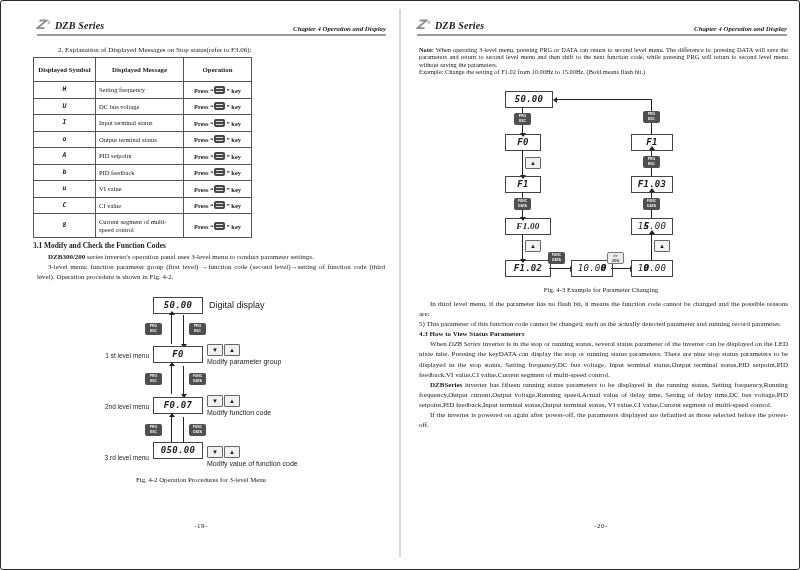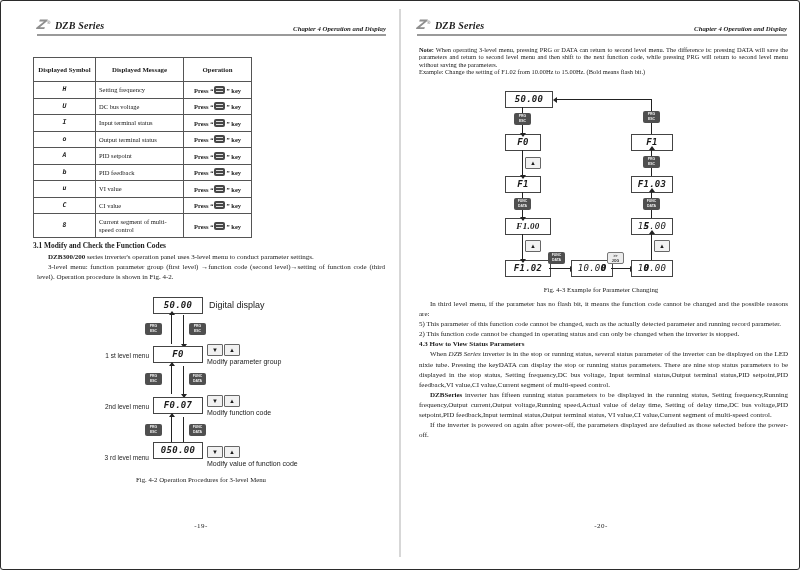--- a/index.html
+++ b/index.html
@@ -79,20 +79,21 @@
   <div class="page pg-left">
     <div class="hdr">
       <span class="brand-wrap">
         <span class="logo">Z</span>
           <span class="reg">®</span>
         <span class="brand">DZB Series</span>
       </span>
       <span class="chapter">Chapter 4 Operation and Display</span>
     </div>
 
+    <div class="tline" style="left:57px;top:45px;right:15px;">2. Explanation of Displayed Messages on Stop status(refer to F3.06):</div>
 
     <table class="msg">
       <colgroup>
           <col style="width:62px">
           <col style="width:88px">
           <col style="width:68px">
         </colgroup>
       <tbody>
           <tr>
         <th>Displayed Symbol</th>
@@ -287,21 +288,20 @@
           <i class="kl">ESC</i>
         </div>
       <div class="harrow left" style="left:156px;top:12px;width:95px;"></div>
 
       <div class="figcap" style="left:90px;top:199px;width:220px;">Fig. 4-3 Example for Parameter Changing</div>
     </div>
 
     <div style="position:absolute;left:18px;top:298px;right:13px;">
       <p class="para ind">In third level menu, if the parameter has no flash bit, it means the function code cannot be changed and the possible reasons are:</p>
       <p class="para">5) This parameter of this function code cannot be changed, such as the actually detected parameter and running record parameter.</p>
-      <p class="para">2) This function code cannot be changed in operating status and can only be changed when the inverter is stopped.</p>
       <p class="para b" style="text-align:left;">4.3 How to View Status Parameters</p>
       <p class="para ind"><span>When </span><span class="it">DZB Series</span><span> inverter is in the stop or running status, several status parameter of the inverter can be displayed on the LED nixie tube. Pressing the keyDATA can display the stop or running status parameters. There are nine stop status parameters to be displayed in the stop status, Setting frequency,DC bus voltage, Input terminal status,Output terminal status,PID setpoint,PID feedback,VI value,CI value,Current segment of multi-speed control.</span></p>
       <p class="para ind"><span class="b">DZBSeries</span><span> inverter has fifteen running status parameters to be displayed in the running status, Setting frequency,Running frequency,Output current,Output voltage,Running speed,Actual value of delay time, Setting of delay time,DC bus voltage,PID setpoint,PID feedback,Input terminal status,Output terminal status, VI value,CI value,Current segment of multi-speed control.</span></p>
       <p class="para ind">If the inverter is powered on again after power-off, the parameters displayed are defaulted as those selected before the power-off.</p>
     </div>
 
     <div class="pageno">-20-</div>
   </div>
 
   <div class="divider"></div>

